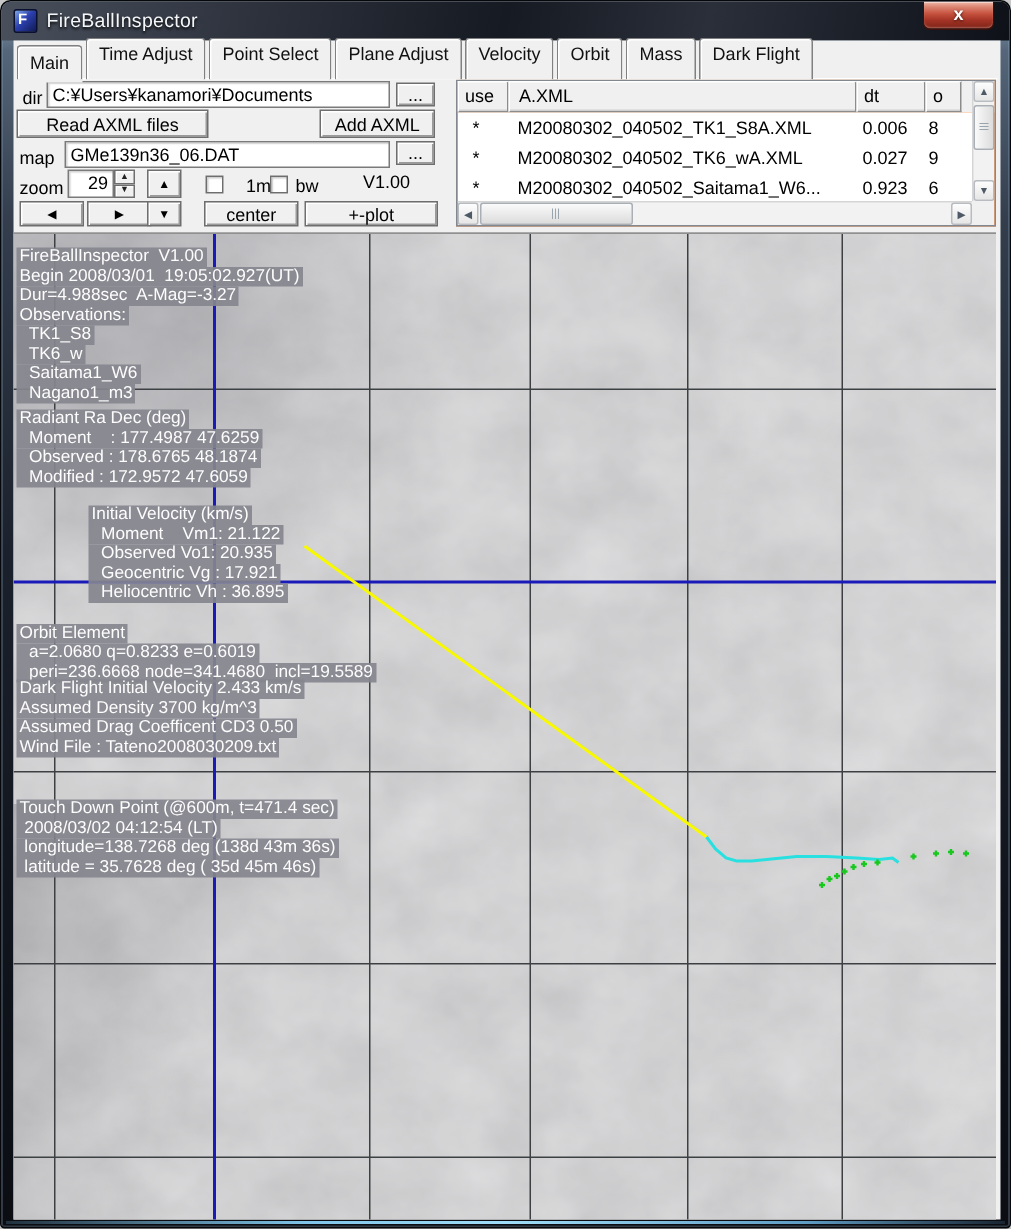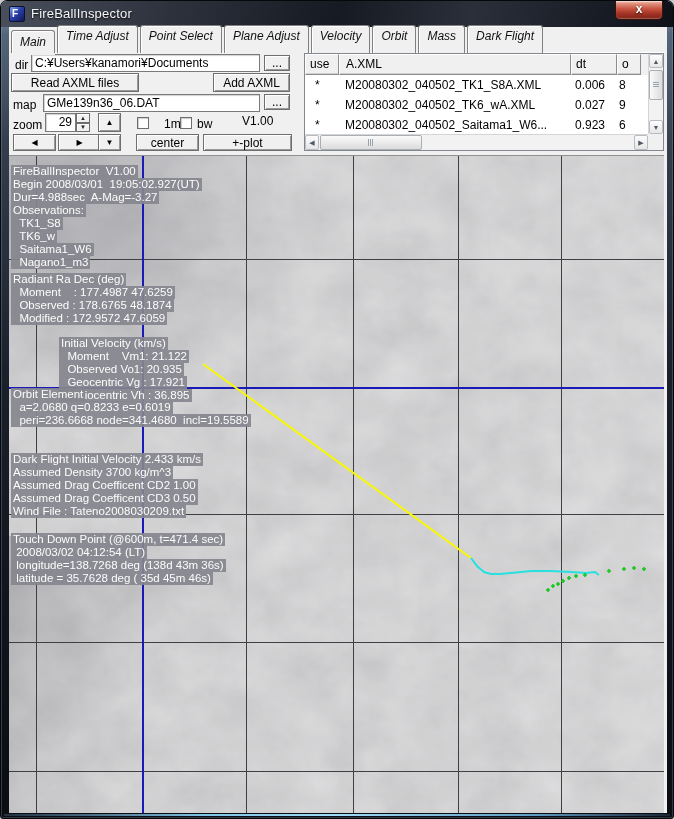--- a/index.html
+++ b/index.html
@@ -24,21 +24,21 @@
   .close-btn { position:absolute; right:10px; top:0; width:48px; height:19px;
     border:1px solid #3c100a; border-top:none; border-radius:0 0 5px 5px;
     background:linear-gradient(180deg,#f2beb0 0%,#dd8a77 18%,#c6523f 45%,#a33325 70%,#7e2317 100%);
     box-shadow:inset 0 1px 0 rgba(255,255,255,.45), inset 0 -1px 1px rgba(255,255,255,.25);
     color:#fff; font-size:12px; font-weight:bold; text-align:center; line-height:17px;
     text-shadow:0 1px 2px rgba(0,0,0,.7); cursor:pointer; }
   .client { position:absolute; left:8px; top:26px; width:658px; height:786px;
     background:#f0f0f0; }
 
   
-  .tab-strip { position:absolute; left:2px; top:3px; right:2px; height:23px; display:flex; align-items:flex-end; z-index:3;font-style:italic; }
+  .tab-strip { position:absolute; left:2px; top:3px; right:2px; height:23px; display:flex; align-items:flex-end; z-index:3; }
   .tab { height:28px; padding:3px 8px 2px; margin-right:2px; font-size:12px; color:#111;
     background:#f0f0f0; border:1px solid #808080; border-bottom:none;
     border-radius:3px 3px 0 0; box-shadow:inset 1px 1px 0 #ffffff; cursor:pointer; white-space:nowrap; }
   .tab.sel { height:23px; padding-top:4px; position:relative; z-index:4; box-shadow:inset 1px 1px 0 #ffffff, 0 2px 0 #f0f0f0; }
   .tab-page-top { position:absolute; left:2px; top:25px; right:2px; height:1px; background:#ffffff; z-index:2; }
 
   
   .btn { position:absolute; background:#f0f0f0; border:1px solid #6e6e6e;
     box-shadow:inset 1px 1px 0 #ffffff, inset -1px -1px 0 #9a9a9a;
     font-size:12px; color:#000; text-align:center; cursor:pointer;
@@ -229,29 +229,28 @@
           <div><span>  Observed : 178.6765 48.1874</span></div>
           <div><span>  Modified : 172.9572 47.6059</span></div>
         </div>
         <div class="ovl" style="top: 177px; padding-left: 48px;">
           <div><span>Initial Velocity (km/s)</span></div>
           <div><span>  Moment    Vm1: 21.122</span></div>
           <div><span>  Observed Vo1: 20.935</span></div>
           <div><span>  Geocentric Vg : 17.921</span></div>
           <div><span>  Heliocentric Vh : 36.895</span></div>
         </div>
-        <div class="ovl" style="top: 228px;">
+        <div class="ovl" style="top: 256px;">
           <div><span>Orbit Element</span></div>
           <div><span>  a=2.0680 q=0.8233 e=0.6019</span></div>
           <div><span>  peri=236.6668 node=341.4680  incl=19.5589</span></div>
         </div>
         <div class="ovl" style="top: 293px;">
           <div><span>Dark Flight Initial Velocity 2.433 km/s</span></div>
           <div><span>Assumed Density 3700 kg/m^3</span></div>
-          <div><span>Assumed Drag Coefficent CD2 1.00</span></div>
           <div><span>Assumed Drag Coefficent CD3 0.50</span></div>
           <div><span>Wind File : Tateno2008030209.txt</span></div>
         </div>
         <div class="ovl" style="top: 373px;">
           <div><span>Touch Down Point (@600m, t=471.4 sec)</span></div>
           <div><span> 2008/03/02 04:12:54 (LT)</span></div>
           <div><span> longitude=138.7268 deg (138d 43m 36s)</span></div>
           <div><span> latitude = 35.7628 deg ( 35d 45m 46s)</span></div>
         </div>
         <div class="gridline" style="left: 27px; top: 0px; width: 1px; height: 658px; background: rgb(61, 64, 66); z-index: 2;"></div>

